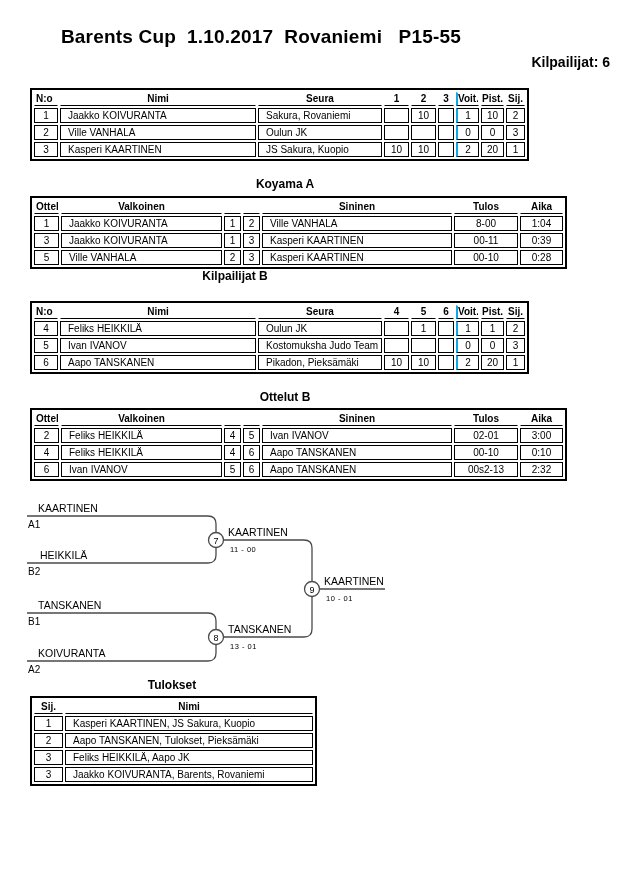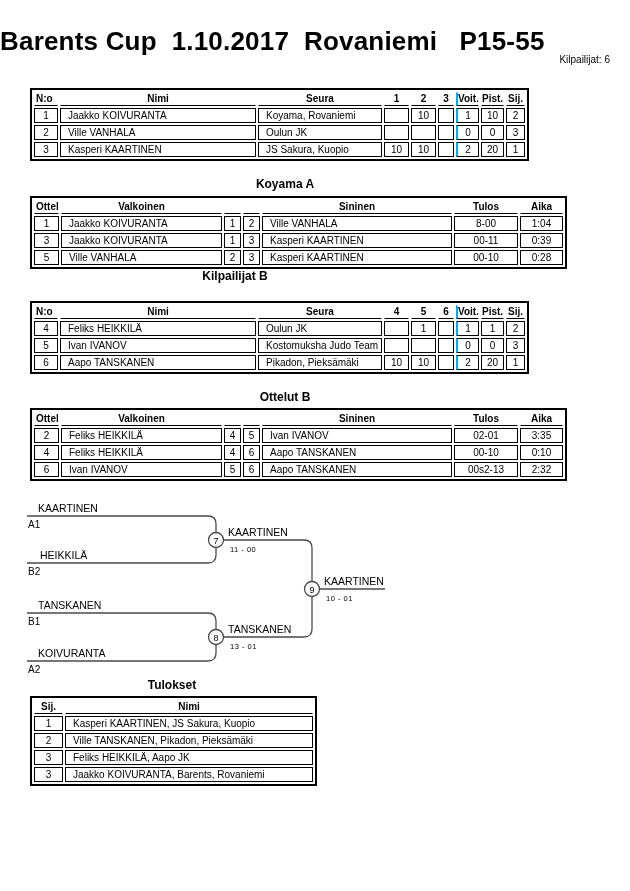--- a/index.html
+++ b/index.html
@@ -4,24 +4,24 @@
 <style>
   html,body{margin:0;padding:0;}
   body{
     width:630px;height:891px;background:#ffffff;position:relative;
     font-family:"Liberation Sans", sans-serif;color:#000;
     -webkit-font-smoothing:antialiased;
   }
   .abs{position:absolute;}
   .page-title{
     left:0;top:26px;width:522px;text-align:center;
-    font-size:26px;font-weight:bold;letter-spacing:0.2px;white-space:pre;
+    font-size:19px;font-weight:bold;letter-spacing:0.2px;white-space:pre;
   }
   .comp-count{
-    top:54px;right:20px;font-size:10px;font-weight:normal;
+    top:54px;right:20px;font-size:14px;font-weight:bold;
   }
   .sec-title{
     font-size:12px;font-weight:bold;text-align:center;width:300px;
   }
   table.rep{
     position:absolute;border-collapse:separate;border-spacing:2px;
     border:2px solid #000;table-layout:fixed;background:#fff;
   }
   table.rep th{
     border:1px solid transparent;border-bottom:1px solid #000;
@@ -69,21 +69,21 @@
     <th class="ac">1</th>
     <th class="ac">2</th>
     <th class="ac">3</th>
     <th class="ac grp">Voit.</th>
     <th class="ac">Pist.</th>
     <th class="ac">Sij.</th>
   </tr>
   <tr>
     <td class="ac">1</td>
     <td class="al">Jaakko KOIVURANTA</td>
-    <td class="al">Koyama, Rovaniemi</td>
+    <td class="al">Sakura, Rovaniemi</td>
     <td class="ac"></td>
     <td class="ac">10</td>
     <td class="ac"></td>
     <td class="ac grp">1</td>
     <td class="ac">10</td>
     <td class="ac">2</td>
   </tr>
   <tr>
     <td class="ac">2</td>
     <td class="al">Ville VANHALA</td>
@@ -242,21 +242,21 @@
     <th class="ac">Tulos</th>
     <th class="ac">Aika</th>
   </tr>
   <tr>
     <td class="ac">2</td>
     <td class="al">Feliks HEIKKILÄ</td>
     <td class="ac">4</td>
     <td class="ac">5</td>
     <td class="al">Ivan IVANOV</td>
     <td class="ac">02-01</td>
-    <td class="ac">3:35</td>
+    <td class="ac">3:00</td>
   </tr>
   <tr>
     <td class="ac">4</td>
     <td class="al">Feliks HEIKKILÄ</td>
     <td class="ac">4</td>
     <td class="ac">6</td>
     <td class="al">Aapo TANSKANEN</td>
     <td class="ac">00-10</td>
     <td class="ac">0:10</td>
   </tr>
@@ -314,21 +314,21 @@
       <tr>
     <th class="ac">Sij.</th>
     <th class="ac">Nimi</th>
   </tr>
   <tr>
     <td class="ac">1</td>
     <td class="al">Kasperi KAARTINEN, JS Sakura, Kuopio</td>
   </tr>
   <tr>
     <td class="ac">2</td>
-    <td class="al">Ville TANSKANEN, Pikadon, Pieksämäki</td>
+    <td class="al">Aapo TANSKANEN, Tulokset, Pieksämäki</td>
   </tr>
   <tr>
     <td class="ac">3</td>
     <td class="al">Feliks HEIKKILÄ, Aapo JK</td>
   </tr>
   <tr>
     <td class="ac">3</td>
     <td class="al">Jaakko KOIVURANTA, Barents, Rovaniemi</td>
   </tr>
 </tbody>

